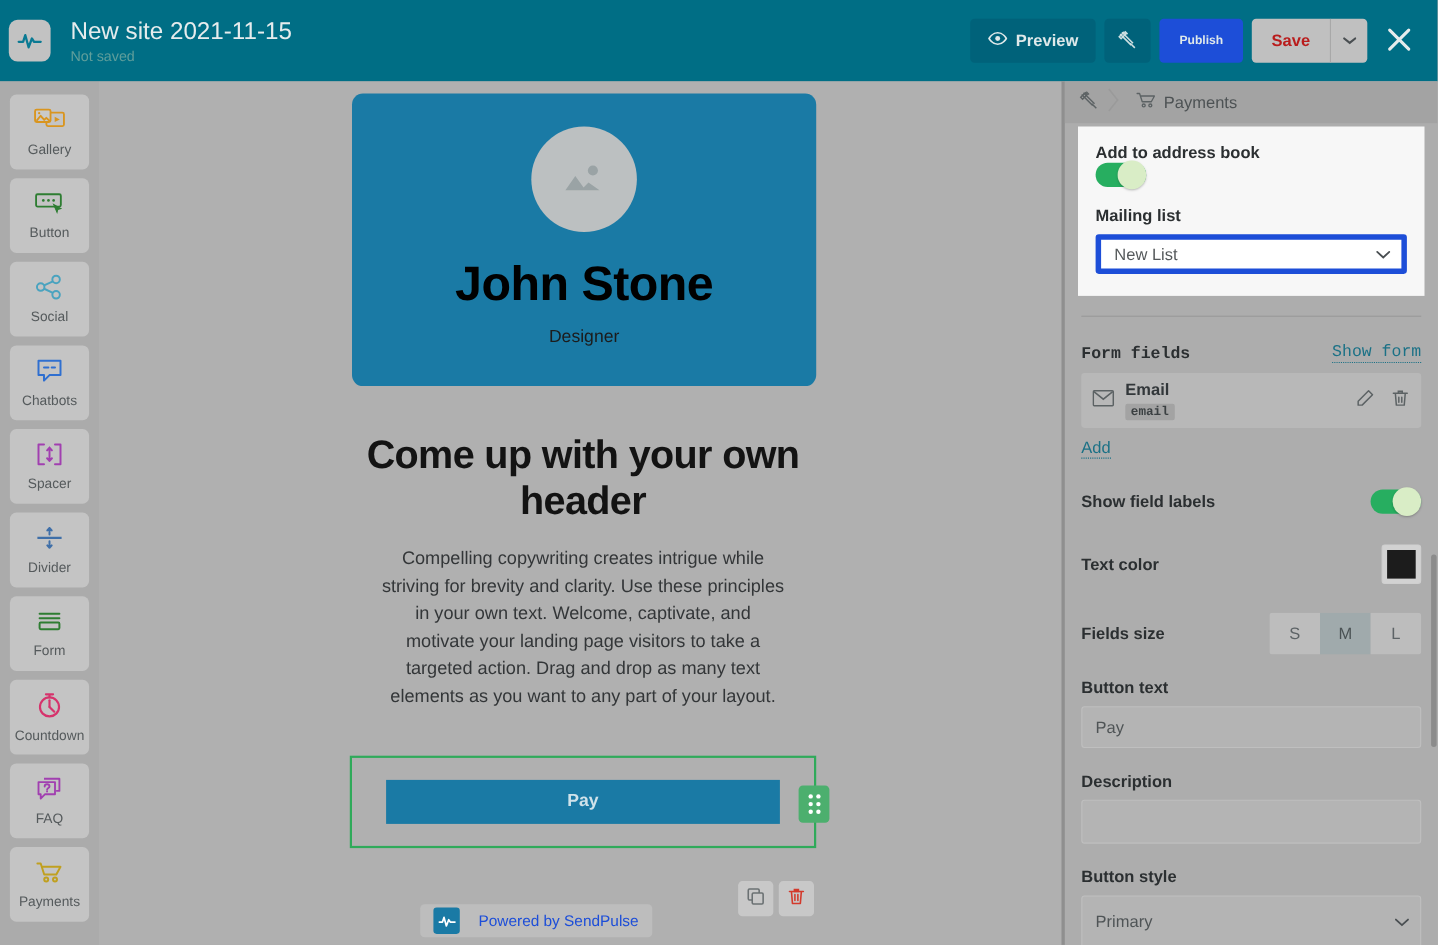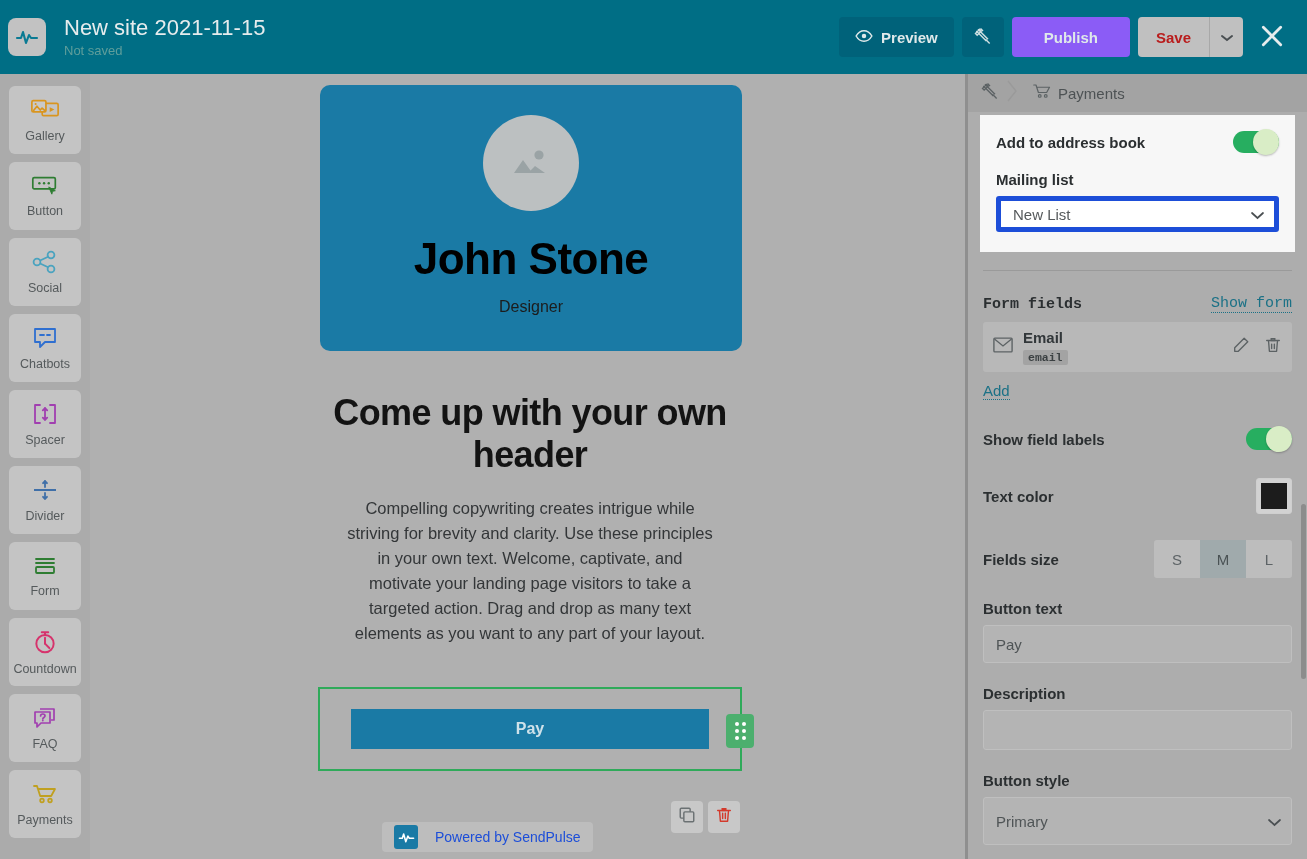--- a/index.html
+++ b/index.html
@@ -38,24 +38,24 @@
     font-family: "Liberation Sans", sans-serif;
     cursor: pointer;
   }
   .btn-icon-plain {
     background: #00627a; border: none; border-radius: 4px;
     height: 40px; width: 42px; margin-left: 8px;
     display: flex; align-items: center; justify-content: center;
     cursor: pointer;
   }
   .btn-publish {
-    background: #8b5cf6; color: #dfe9ea;
+    background: #1d4ed8; color: #dfe9ea;
     border: none; border-radius: 4px;
-    height: 40px; padding: 0 32px; margin-left: 8px;
-    font-size: 15px; font-weight: bold;
+    height: 40px; padding: 0 18px; margin-left: 8px;
+    font-size: 11px; font-weight: bold;
     font-family: "Liberation Sans", sans-serif;
     cursor: pointer;
   }
   .save-group {
     display: flex; margin-left: 8px;
     background: #c0c0c0; border-radius: 4px; overflow: hidden; height: 40px;
   }
   .btn-save {
     background: transparent; color: #b91c1c;
     border: none; padding: 0 18px;
@@ -187,21 +187,21 @@
     gap: 6px; padding-left: 12px;
     background: #a3a3a3;
   }
   .crumb-text { font-size: 15px; color: #4d5254; }
   .panel-body { padding: 0 0 0 0; }
   .highlight-card {
     background: #f7f7f7; margin: 3px 12px 0 12px;
     padding: 16px 16px 20px 16px;
   }
   .row {
-    display: flex; align-items: center; justify-content: space-between;
+    display: flex; justify-content: space-between; flex-direction: column;
   }
   .lbl { font-size: 15px; font-weight: bold; color: #2b2f31; }
   .toggle {
     width: 46px; height: 22px; border-radius: 11px;
     background: #27ae60; position: relative; cursor: pointer;
   }
   .toggle i {
     position: absolute; right: 0px; top: -2px;
     width: 26px; height: 26px; border-radius: 50%;
     background: #d9edc6; display: block;

